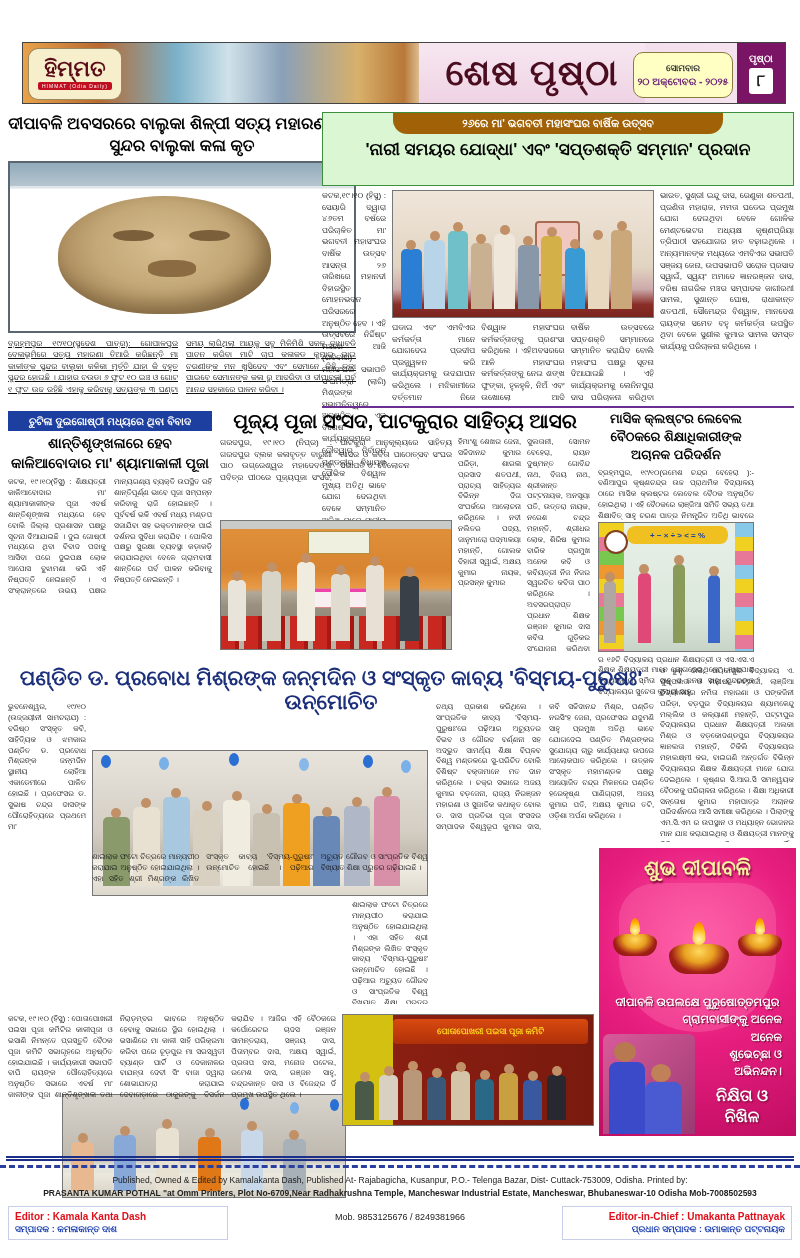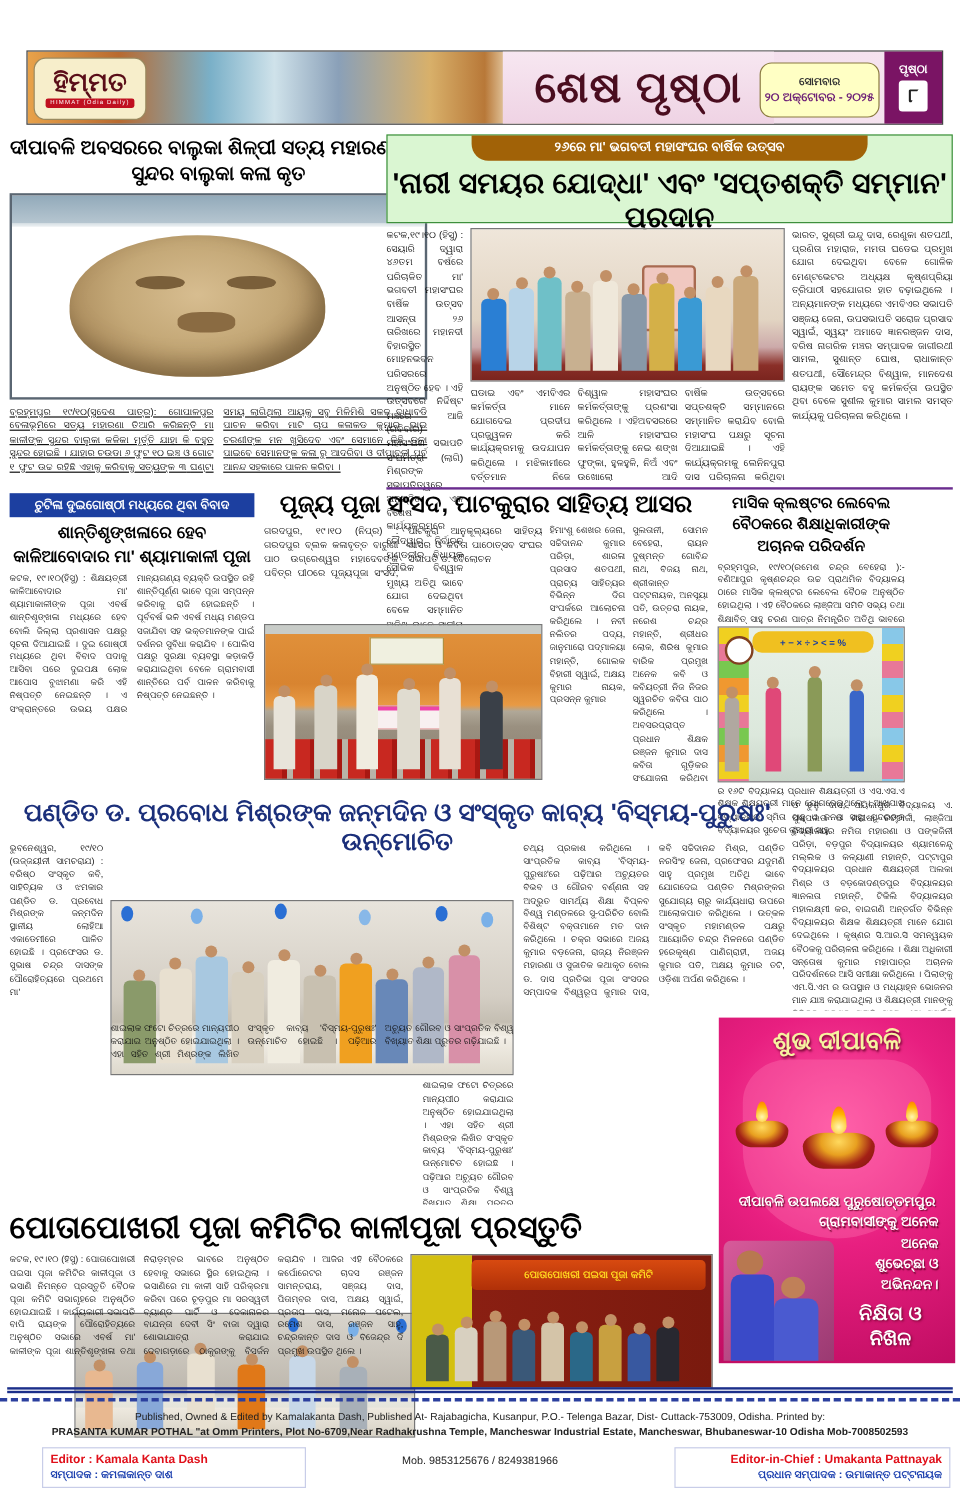--- a/index.html
+++ b/index.html
@@ -84,21 +84,21 @@
     </div>
     <div class="body-txt cols2" style="margin-top:5px;height:94px;text-decoration:underline;">
       <span>ବ୍ରହ୍ମପୁର ୧୯/୧୦(ସୁଦେଶ ପାତ୍ର): ଗୋପାଳପୁର ବେଳାଭୂମିରେ ସତ୍ୟ ମହାରଣା ତିଆରି କରିଛନ୍ତି ମା କାଳୀଙ୍କ ସୁନ୍ଦର ବାଲୁକା କଳିକା ମୂର୍ତ୍ତି ଯାହା କି ବହୁତ ସୁନ୍ଦର ହୋଇଛି । ଯାହାର ଚଉଡା ୬ ଫୁଟ ୧୦ ଇଞ୍ଚ ଓ ଗୋଟ ୧ ଫୁଟ ଉଚ୍ଚ ରହିଛି ଏହାକୁ କରିବାକୁ ସତ୍ୟଙ୍କ ୩</span>
       <span>ଘଣ୍ଟା ସମୟ ଲାଗିଥିଲା ଆୟକୁ ସବୁ ମିଳିମିଶି ସକଳ ବାଧାବଡି ପାଚନ କରିବା ମାଟି ଚାପ କଳାକଡ କୁମାର ଭାଇ ଚରଣୀଙ୍କ ମନ ଖୁସିଦେବ ଏବଂ ସେମାନେ କିଛି ଡକା ପାଇବେ ସେମାନଙ୍କ କଳା ରୁ ଆଦରିବା ଓ ଦୀପାବଳୀ ପର୍ବ ଆନନ୍ଦ ସହକାରେ ପାଳନ କରିବା ।</span>
     </div>
   </div>
 
   <div class="abs" style="left:322px;top:112px;width:472px;height:296px;">
     <div id="artB-panel" style="height:74px;position:relative;">
       <div class="kicker-red" style="margin:0 auto;width:330px;height:21px;line-height:21px;font-size:11px;border-radius:0 0 14px 14px;">୨୬ରେ ମା' ଭଗବତୀ ମହାସଂଘର ବାର୍ଷିକ ଉତ୍ସବ</div>
-      <div class="hl" style="font-size:24px;margin-top:6px;">'ନାରୀ ସମୟର ଯୋଦ୍ଧା' ଏବଂ 'ସପ୍ତଶକ୍ତି ସମ୍ମାନ' ପ୍ରଦାନ</div>
+      <div class="hl" style="font-size:17px;margin-top:6px;">'ନାରୀ ସମୟର ଯୋଦ୍ଧା' ଏବଂ 'ସପ୍ତଶକ୍ତି ସମ୍ମାନ' ପ୍ରଦାନ</div>
     </div>
     <div style="display:flex;gap:6px;margin-top:4px;height:214px;">
       <div class="body-txt" style="width:64px;flex:none;">କଟକ,୧୯।୧୦ (ହିସୁ) : ସେୟାରି ଦ୍ୱାରା ୪୬ତମ ବର୍ଷରେ ପରିଚାଳିତ ମା' ଭଗବତୀ ମହାସଂଘର ବାର୍ଷିକ ଉତ୍ସବ ଆସନ୍ତା ୨୬ ତାରିଖରେ ମହାନଦୀ ବିହାରସ୍ଥିତ ମୋହନଭବନ ପରିସରରେ ଅନୁଷ୍ଠିତ ହେବ । ଏହି ଉତ୍ସବରେ ନିର୍ଦ୍ଦିଷ୍ଟ ମଞ୍ଚରେ ଆଜି (ରବିବାର) ମହାସଂଘର ସଭାପତି ସଂଘମିତ୍ରା (ଲାଗି) ମିଶ୍ରଙ୍କ ସଭାପତିତ୍ୱରେ ଅନୁଷ୍ଠିତ ଏକ ବିଶେଷ କାର୍ଯ୍ୟକ୍ରମରେ ଚୌଦ୍ୱାର ନିର୍ବାଚନ ମଣ୍ଡଳୀର ବିଧାୟକ ସୌଭିକ ବିଶ୍ୱାଳ ମୁଖ୍ୟ ଅତିଥି ଭାବେ ଯୋଗ ଦେଇଥିବା ବେଳେ ସମ୍ମାନିତ ଅତିଥି ଭାବେ ସ୍ଥାନୀୟ କର୍ପୋରେଟର କଂ ସୁହୃଦ</div>
       <div style="width:262px;flex:none;">
         <div class="photo photo-thin" style="width:100%;height:128px;border-width:1px;
              background:linear-gradient(180deg,#efe6da 0%,#e2d4c2 60%,#caa 78%,#8a2f28 90%,#7a241e 100%);">
           <div class="abs" style="right:28%;top:24%;width:16%;height:40%;background:#f0c8c0;border:2px solid #a86a50;border-radius:4px;"></div>
         <div class="person" style="left: 3%; height: 48%; background: rgb(42, 127, 212);">
               <div class="phead"></div>
             </div>
@@ -323,21 +323,20 @@
       <div class="abs" style="left:52%;top:30%;width:22%;height:18%;border-radius:50%;background:#c08058;"></div>
       <div class="abs" style="left:46%;top:48%;width:40%;height:52%;border-radius:8px 8px 0 0;background:#4a5ad0;"></div>
     </div>
     <div class="abs" style="right:6px;bottom:8px;width:96px;text-align:center;font-size:16px;font-weight:bold;color:#fff;text-shadow:1px 1px 2px #70062f;line-height:1.3;">
       <div>ନିକ୍ଷିତା ଓ</div>
       <div>ନିଖିଳ</div>
     </div>
   </div>
 
   <div class="abs" style="left:8px;top:1008px;width:586px;height:154px;">
-    <div class="hl" style="font-size:26px;text-align:left;width:560px;">ପୋତାପୋଖରୀ ପୂଜା କମିଟିର କାଳୀପୂଜା ପ୍ରସ୍ତୁତି</div>
     <div style="display:flex;gap:6px;margin-top:6px;height:112px;justify-content:flex-end;">
       <div class="body-txt cols3" style="width:328px;flex:none;font-size:7.5px;overflow:hidden;">
         <span>କଟକ, ୧୯।୧୦ (ହିସୁ) : ପୋତାପୋଖରୀ ପଇସା ପୂଜା କମିଟିର କାଳୀପୂଜା ଓ ଭସାଣି ନିମନ୍ତେ ପ୍ରସ୍ତୁତି ବୈଠକ ପୂଜା କମିଟି ସଭାଗୃହରେ ଅନୁଷ୍ଠିତ ହୋଇଯାଇଛି । କାର୍ଯ୍ୟକାରୀ ସଭାପତି ବାପି ରାୟଙ୍କ ପୌରୋହିତ୍ୟରେ ଅନୁଷ୍ଠିତ ସଭାରେ ଏବର୍ଷ ମା' କାଳୀଙ୍କ ପୂଜା</span>
         <span>ଶାନ୍ତିଶୃଙ୍ଖଳା ତଥା ନିରାଡ଼ମ୍ବର ଭାବରେ ଅନୁଷ୍ଠିତ ହେବାକୁ ସଭାରେ ସ୍ଥିର ହୋଇଥିଲା । ଭସାଣିରେ ମା କାଳୀ ସାହି ପରିକ୍ରମା କରିବା ପରେ ଚୂଡ଼ପୁର ମା ସରସ୍ୱତୀ ବ୍ୟାଣ୍ଡ ପାର୍ଟି ଓ ଦେକାନାଳର ବାଯନ୍ତା ଦେବୀ ସିଂ ବାଜା ଦ୍ୱାରା ଶୋଭାଯାତ୍ରା କରାଯାଇ ଦେବାଗଡ଼ାରେ</span>
         <span>ଠାକୁରଙ୍କୁ ବିସର୍ଜନ କରାଯିବ । ଆଜିର ଏହି ବୈଠକରେ କର୍ପୋରେଟର ଚାଦସ ରଞ୍ଜନ ସାମନ୍ତରାୟ, ସଞ୍ଜୟ ଦାସ, ପିତାମ୍ବର ଦାସ, ଅକ୍ଷୟ ସ୍ୱାଇଁ, ପ୍ରତାପ ଦାସ, ମନୋଜ ପଟେଲ, ରମେଶ ଦାସ, ରଞ୍ଜନ ସାହୁ, ଚନ୍ଦ୍ରକାନ୍ତ ଦାସ ଓ ବିଜେନ୍ଦ୍ର ଦିଁ ପ୍ରମୁଖ ଉପସ୍ଥିତ ଥିଲେ ।</span>
       </div>
       <div class="photo photo-thin" style="flex:1;height:112px;border-width:1px;
            background:linear-gradient(90deg,#d4c010 0%,#d4c010 20%,#8a1f12 20%,#7a1a0e 100%);">
         <div class="abs" style="left:20%;top:4%;width:78%;height:22%;background:linear-gradient(180deg,#d84a10,#b03008);border-radius:4px;
              display:flex;align-items:center;justify-content:center;font-size:8.5px;font-weight:bold;color:#ffd820;">ପୋତାପୋଖରୀ ପଇସା ପୂଜା କମିଟି</div>
@@ -375,21 +374,21 @@
   </div>
 
   <div class="abs" style="left:6px;top:1156px;width:788px;height:0;border-top:5px double #1b2f8a;"></div>
   <div class="abs" style="left:0;top:1165px;width:800px;height:0;border-top:3px dashed #2b3f9e;"></div>
 
   <div class="abs foot-center" style="left:20px;top:1174px;width:760px;font-size:8.5px;line-height:1.5;">
     <div>Published, Owned &amp; Edited by Kamalakanta Dash, Published At- Rajabagicha, Kusanpur, P.O.- Telenga Bazar, Dist- Cuttack-753009, Odisha. Printed by:</div>
     <div style="font-weight:bold;">PRASANTA KUMAR POTHAL "at Omm Printers, Plot No-6709,Near Radhakrushna Temple, Mancheswar Industrial Estate, Mancheswar, Bhubaneswar-10 Odisha Mob-7008502593</div>
   </div>
 
-  <div class="abs" style="left:8px;top:1206px;width:220px;border:1px solid #c8cde8;padding:4px 6px;box-sizing:border-box;margin-left:27px;">
+  <div class="abs" style="left:8px;top:1206px;width:220px;border:1px solid #c8cde8;padding:4px 6px;box-sizing:border-box;">
     <div class="red-line">Editor : Kamala Kanta Dash</div>
     <div class="blue-line">ସମ୍ପାଦକ : କମଳାକାନ୍ତ ଦାଶ</div>
   </div>
 
   <div class="abs foot-center" style="left:240px;top:1210px;width:320px;font-size:9px;line-height:1.6;">
     <div>Mob. 9853125676 / 8249381966</div>
   </div>
 
   <div class="abs" style="right:8px;top:1206px;width:230px;border:1px solid #c8cde8;padding:4px 6px;box-sizing:border-box;text-align:right;">
     <div class="red-line">Editor-in-Chief : Umakanta Pattnayak</div>

